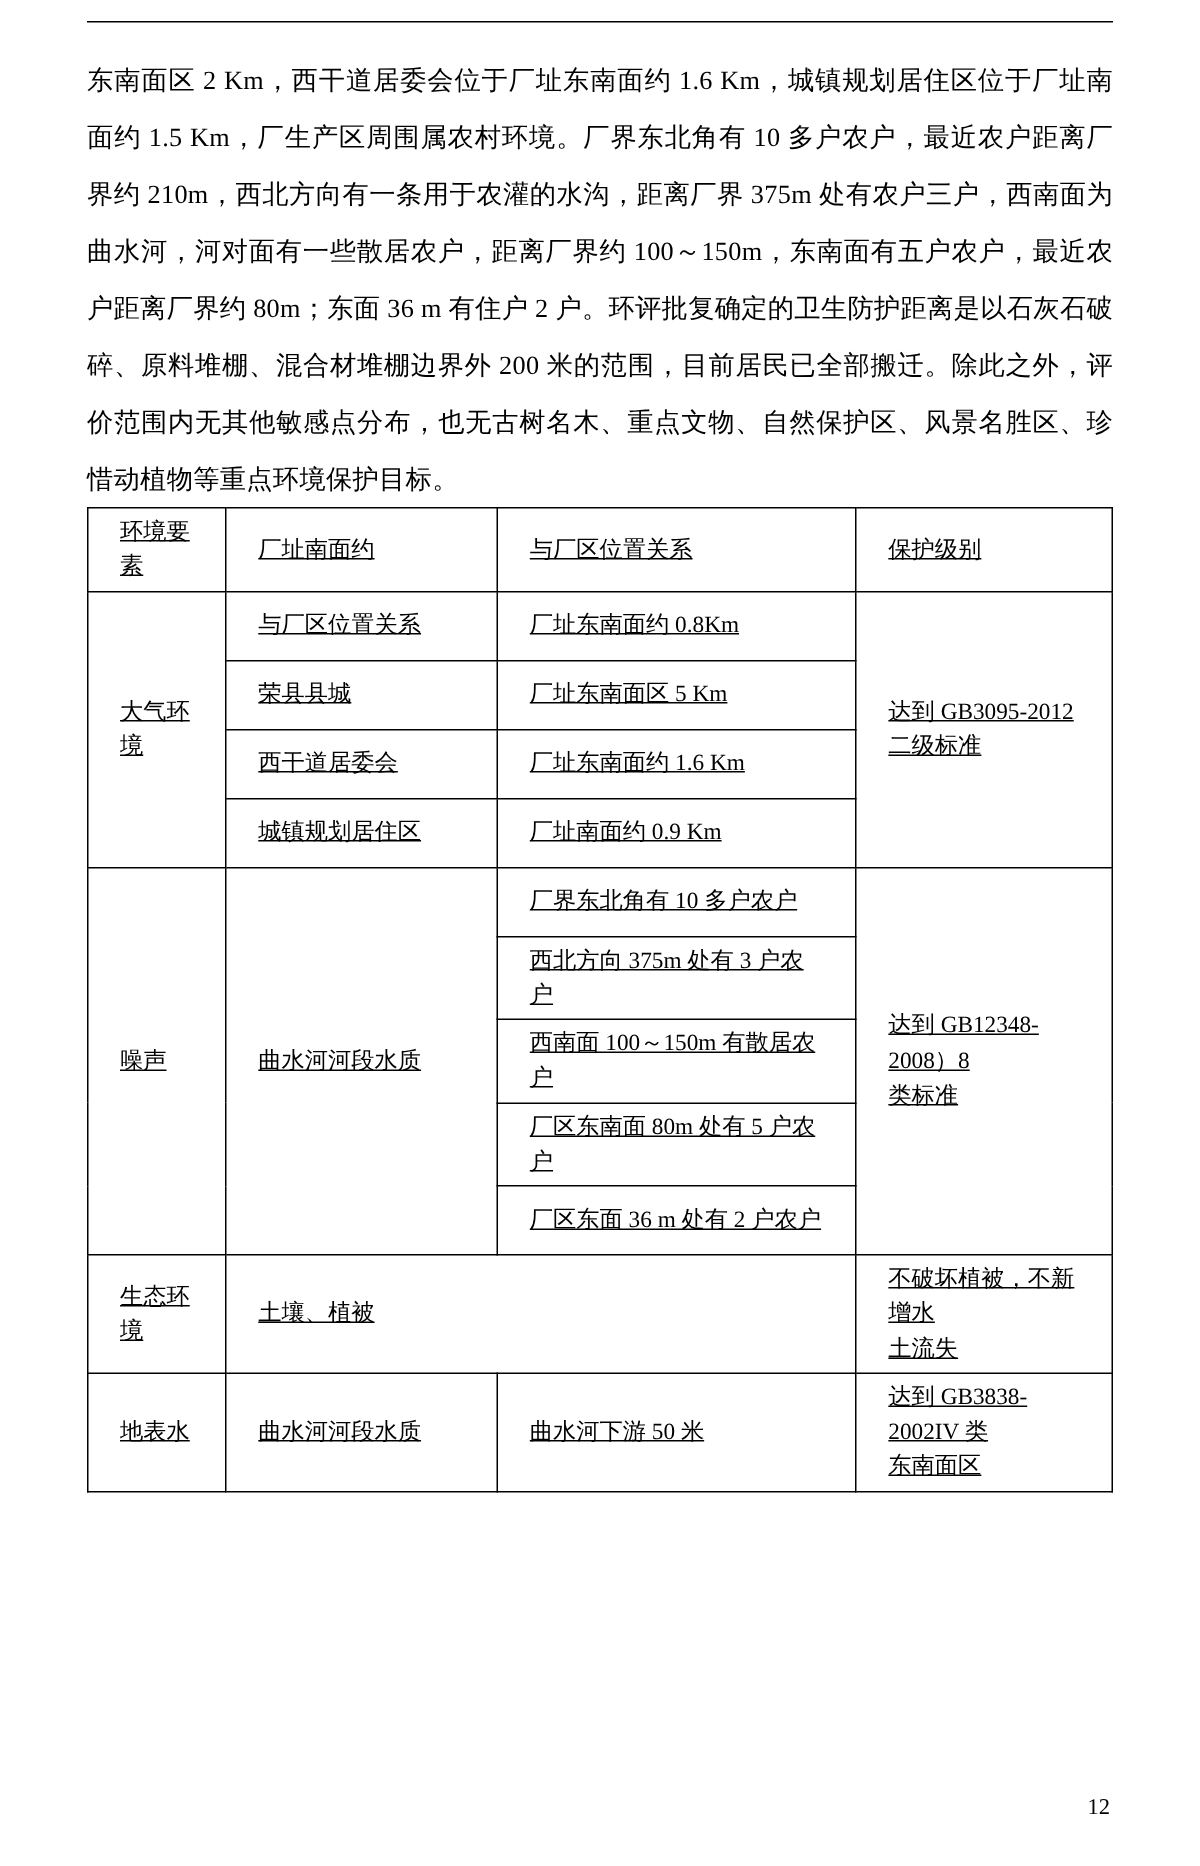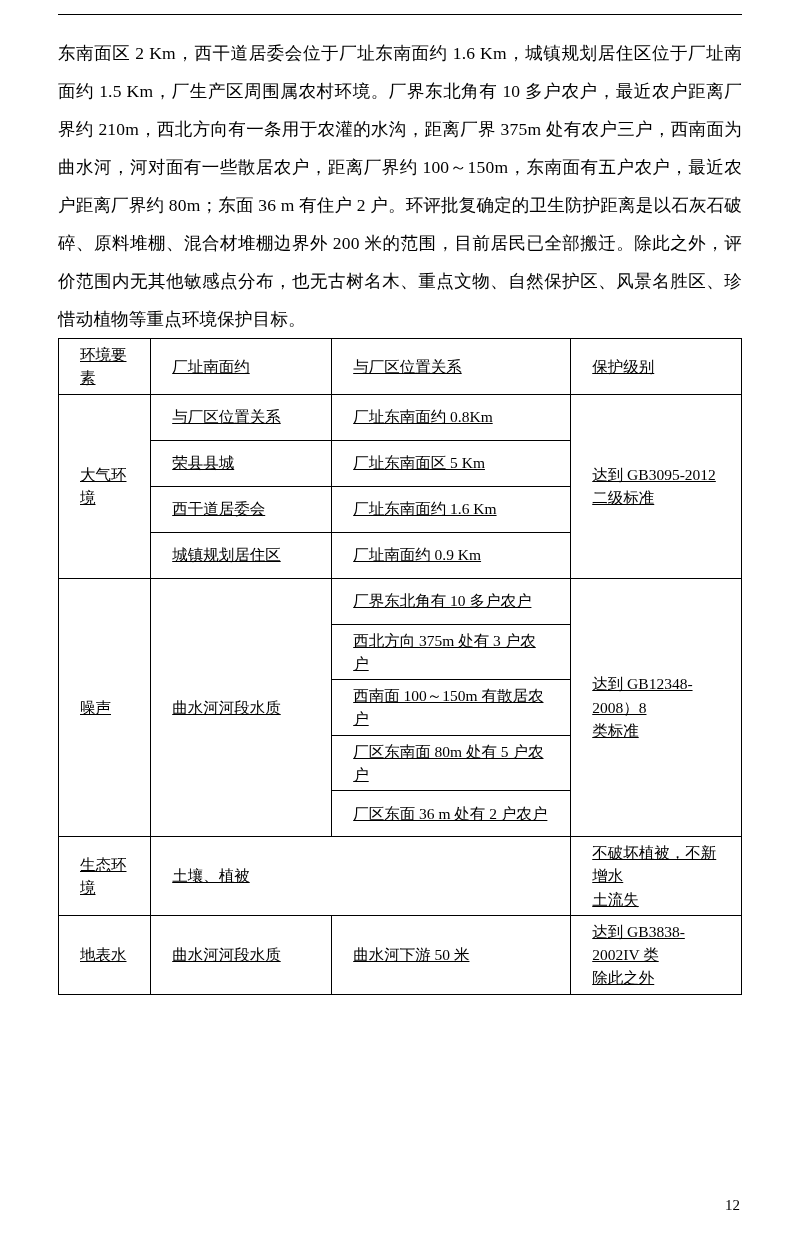--- a/index.html
+++ b/index.html
@@ -171,20 +171,20 @@
           <span>土流失</span>
         </td>
       </tr>
 
       <tr>
         <td class="cell-tall">地表水</td>
         <td class="cell-tall">曲水河河段水质</td>
         <td class="cell-tall">曲水河下游 50 米</td>
         <td class="cell-tall multi-line">
           <span>达到 GB3838-2002IV 类</span>
-          <span>除此之外</span>
+          <span>东南面区</span>
         </td>
       </tr>
     </tbody>
   </table>
 
   <div class="footer">12</div>
 </div>
 
 </body></html>

